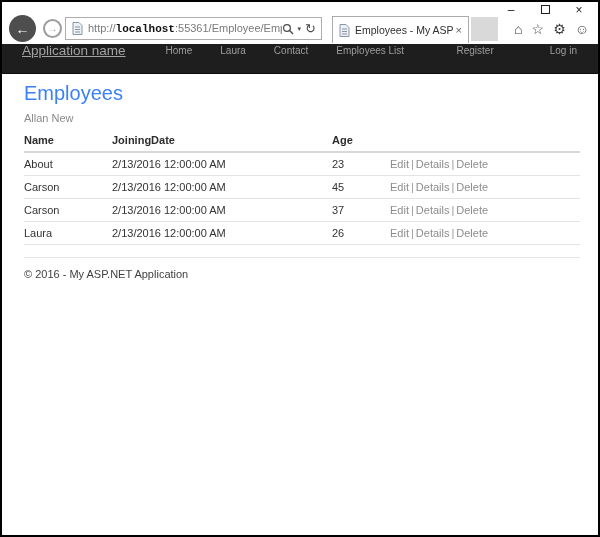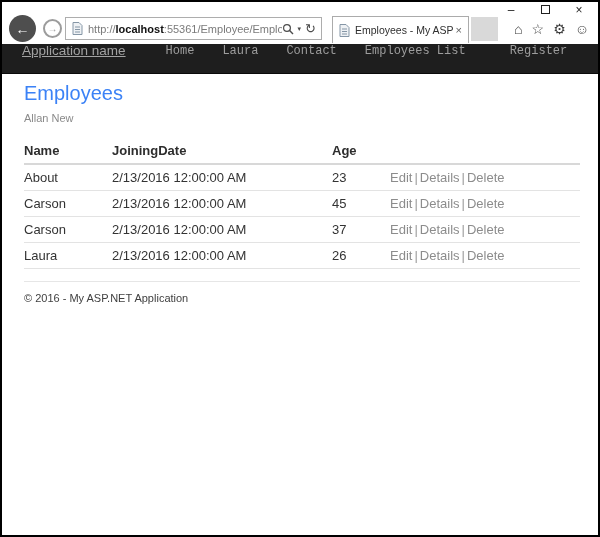--- a/index.html
+++ b/index.html
@@ -43,21 +43,21 @@
   }
 
   .address-bar {
     position: absolute; left: 63px; top: 2px;
     width: 257px; height: 23px;
     border: 1px solid #adadad; background: #fff;
     display: flex; align-items: center;
     padding: 0 5px 0 6px; font-size: 11px;
   }
   .address-text { white-space: nowrap; overflow: hidden; margin-left: 5px; color: #7a7a7a; }
-  .address-text .host { color: #111; font-weight: bold; }
+  .address-text .host { color: #111; font-weight: bold; font-family: Liberation Mono, monospace; }
   .address-icons { margin-left: auto; display: flex; align-items: center; gap: 4px; color: #4c4c4c; }
   .caret { font-size: 7px; }
   .refresh { font-size: 13px; }
 
   .doc-icon { flex: 0 0 auto; display: inline-block; }
 
   .tab {
     position: absolute; left: 330px; top: 1px;
     width: 137px; height: 27px;
     background: #fff; border: 1px solid #ababab; border-bottom: none;
@@ -75,30 +75,30 @@
   .chrome-right span { font-size: 14px; line-height: 1; }
 
   
   .navbar {
     position: absolute; top: 42px; left: 0; right: 0; height: 30px;
     background: #1e1e1e; color: #9d9d9d;
     display: flex; align-items: center;
     padding: 0 21px 16px 20px; border-bottom: 1px solid #0a0a0a;
   }
   .brand { font-size: 13.5px; color: #a2a2a2; margin-right: 26px; white-space: nowrap; }
-  .nav-link { font-size: 12px; color: #9d9d9d; text-decoration: none; padding: 0 14px; white-space: nowrap; font-family: Liberation Mono, monospace; }
+  .nav-link { font-size: 10px; color: #9d9d9d; text-decoration: none; padding: 0 14px; white-space: nowrap; }
   .nav-right { margin-left: auto; display: flex; gap: 26px; }
   .nav-right .nav-link { padding: 0 0 0 30px; }
 
   
   .content { position: absolute; top: 72px; left: 22px; width: 556px; color: #333; }
   .page-title { margin-top: 7px; font-size: 20px; font-weight: normal; color: #3b82f6; line-height: 1.2; }
   .create-link { display: inline-block; margin-top: 7px; font-size: 11px; color: #8a8a8a; text-decoration: none; }
 
-  table.emp-table { margin-top: 13px; width: 100%; border-collapse: collapse; font-size: 13px; color: #333; }
+  table.emp-table { margin-top: 4px; width: 100%; border-collapse: collapse; font-size: 11px; color: #333; }
   .emp-table th {
     text-align: left; font-weight: bold; padding: 4px 4px 5px 0;
     border-bottom: 2px solid #d8d8d8; color: #2d2d2d;
   }
   .emp-table td { padding: 5px 4px 5px 0; border-bottom: 1px solid #e3e3e3; }
   .col-name { width: 88px; }
   .col-date { width: 220px; }
   .col-age  { width: 58px; }
   .action-link { color: #8c8c8c; text-decoration: none; }
   .action-sep { color: #9a9a9a; padding: 0 2px; }

